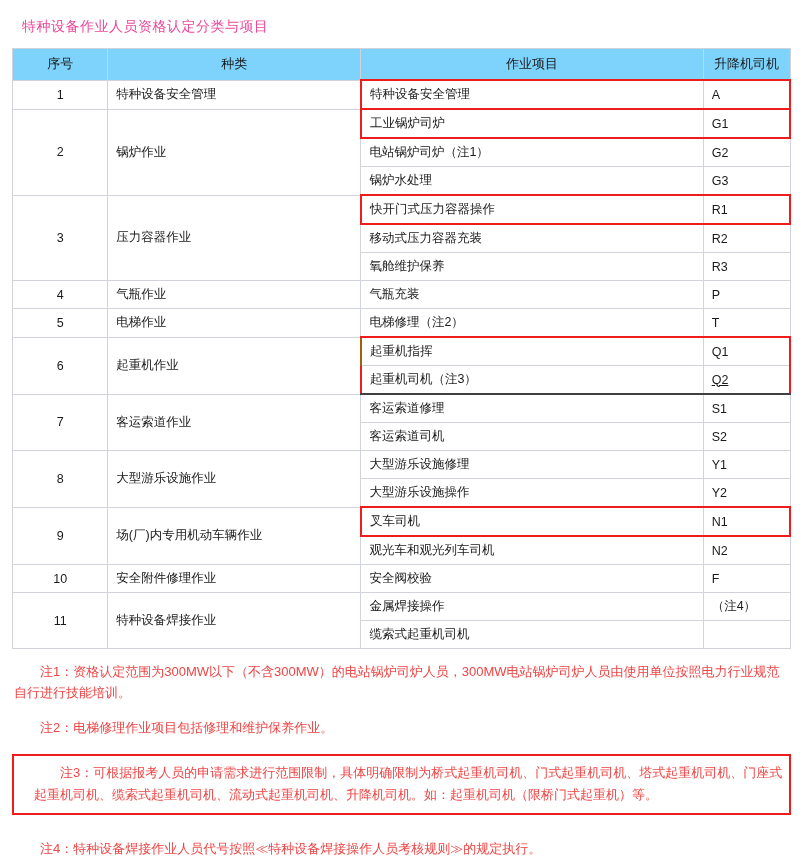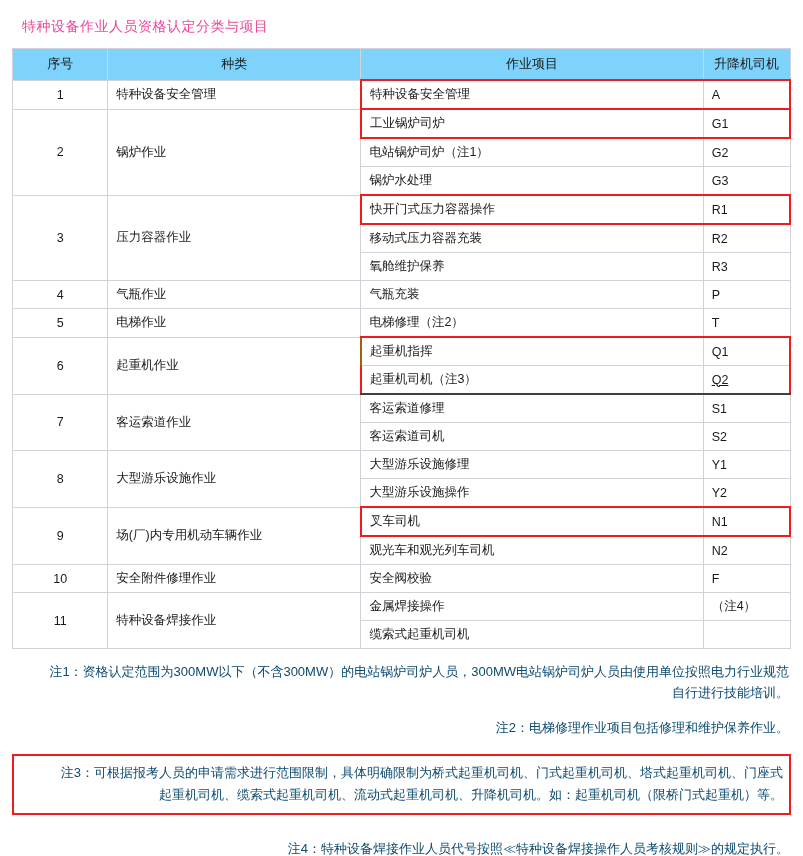--- a/index.html
+++ b/index.html
@@ -73,25 +73,24 @@
   .hl-bot td.item-cell { border-left: 2px solid #ee1c1c; }
   .hl-bot td.code-cell { border-right: 2px solid #ee1c1c; text-decoration: underline; }
 
   .notes {
     margin: 10px 0 0 0;
     width: 779px;
   }
   .note {
     font-size: 13px;
     line-height: 1.65;
-    color: #0c4a6e;
+    color: #ef4444;
     margin: 9px 0 0 0;
     text-indent: 26px;
     padding: 2px 2px;
-    text-align: right;
   }
   .note.boxed {
     border: 2px solid #ee1c1c;
     padding: 6px 6px 8px 20px;
     margin-top: 14px;
   }
   .note.boxed + .note { margin-top: 21px; }
 </style>
 </head>
 <body>

